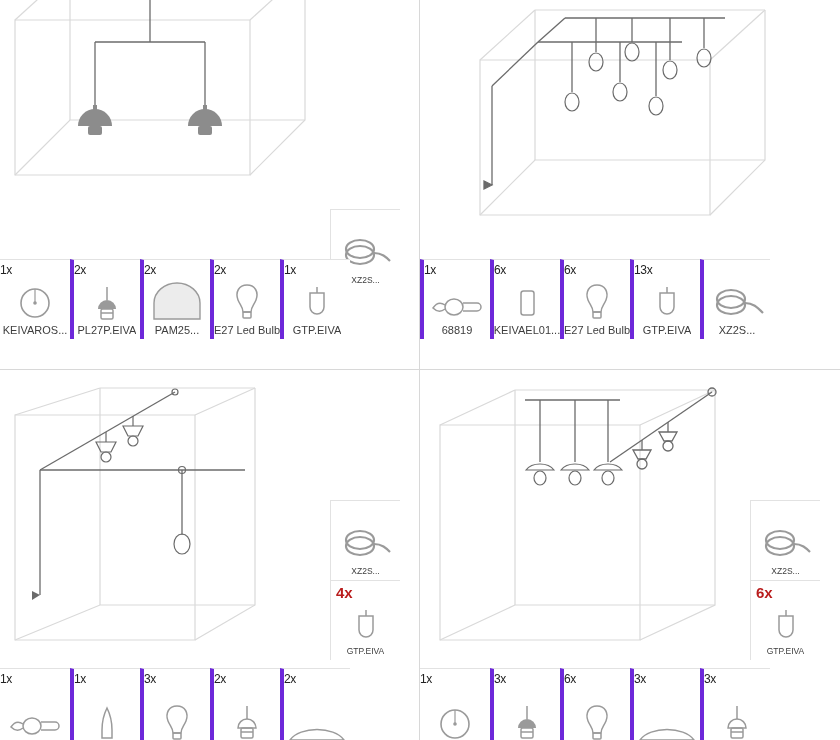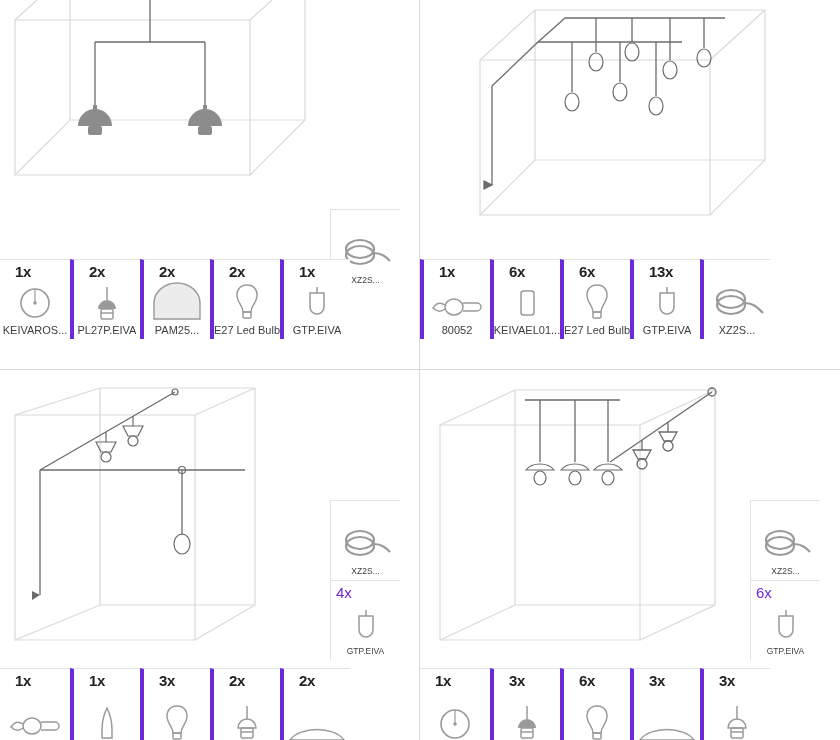--- a/index.html
+++ b/index.html
@@ -50,23 +50,23 @@
     display:flex;
     flex-direction:column;
     align-items:center;
     justify-content:flex-end;
     height:80px;
     position:relative;
   }
   .part.noborder{border-left:none;}
   .part .qty{
     position:absolute;
-    left:15px;top:3px;
-    font-size:15px;
-    font-weight:bold;
+    left:0;top:3px;
+    font-size:12px;
+    font-weight:normal;
     color:#222;
     letter-spacing:-0.3px;
   }
   .part .glyph{
     height:44px;
     width:100%;
     display:flex;
     align-items:flex-end;
     justify-content:center;
     margin-bottom:2px;
@@ -96,21 +96,21 @@
     box-sizing:border-box;
     display:flex;
     flex-direction:column;
     align-items:center;
     justify-content:flex-end;
     padding:4px 2px;
     position:relative;
   }
   .stack .cell .qty{
     position:absolute;left:5px;top:3px;
-    font-size:15px;font-weight:normal;color:#6d28d9;
+    font-size:15px;font-weight:bold;color:#b91c1c;
   }
   .stack .cell .glyph{
     height:44px;width:100%;
     display:flex;align-items:flex-end;justify-content:center;
     margin-bottom:2px;
   }
   .stack .cell .code{
     font-size:8.5px;color:#3d3d3d;text-align:center;line-height:10px;
     white-space:nowrap;
   }
@@ -290,21 +290,21 @@
         <span class="qty">1x</span>
         <span class="glyph">
           <svg width="60" height="36" viewBox="0 0 60 36">
             <g fill="none" stroke="#9a9a9a" stroke-width="1.5">
               <path d="M18,20 a9,8 0 0 1 18,0 a9,8 0 0 1 -18,0 z"></path>
               <path d="M36,16 L50,16 a4,4 0 0 1 0,8 L36,24"></path>
               <path d="M18,18 C12,14 8,18 6,21 C9,24 13,26 18,22"></path>
             </g>
           </svg>
         </span>
-        <span class="code">80052</span>
+        <span class="code">68819</span>
       </div>
 
       <div class="part">
         <span class="qty">6x</span>
         <span class="glyph">
           <svg width="30" height="44" viewBox="0 0 30 44">
             <rect x="9" y="12" width="13" height="24" rx="2.5" fill="none" stroke="#9a9a9a" stroke-width="1.5"></rect>
           </svg>
         </span>
         <span class="code">KEIVAEL01...</span>

